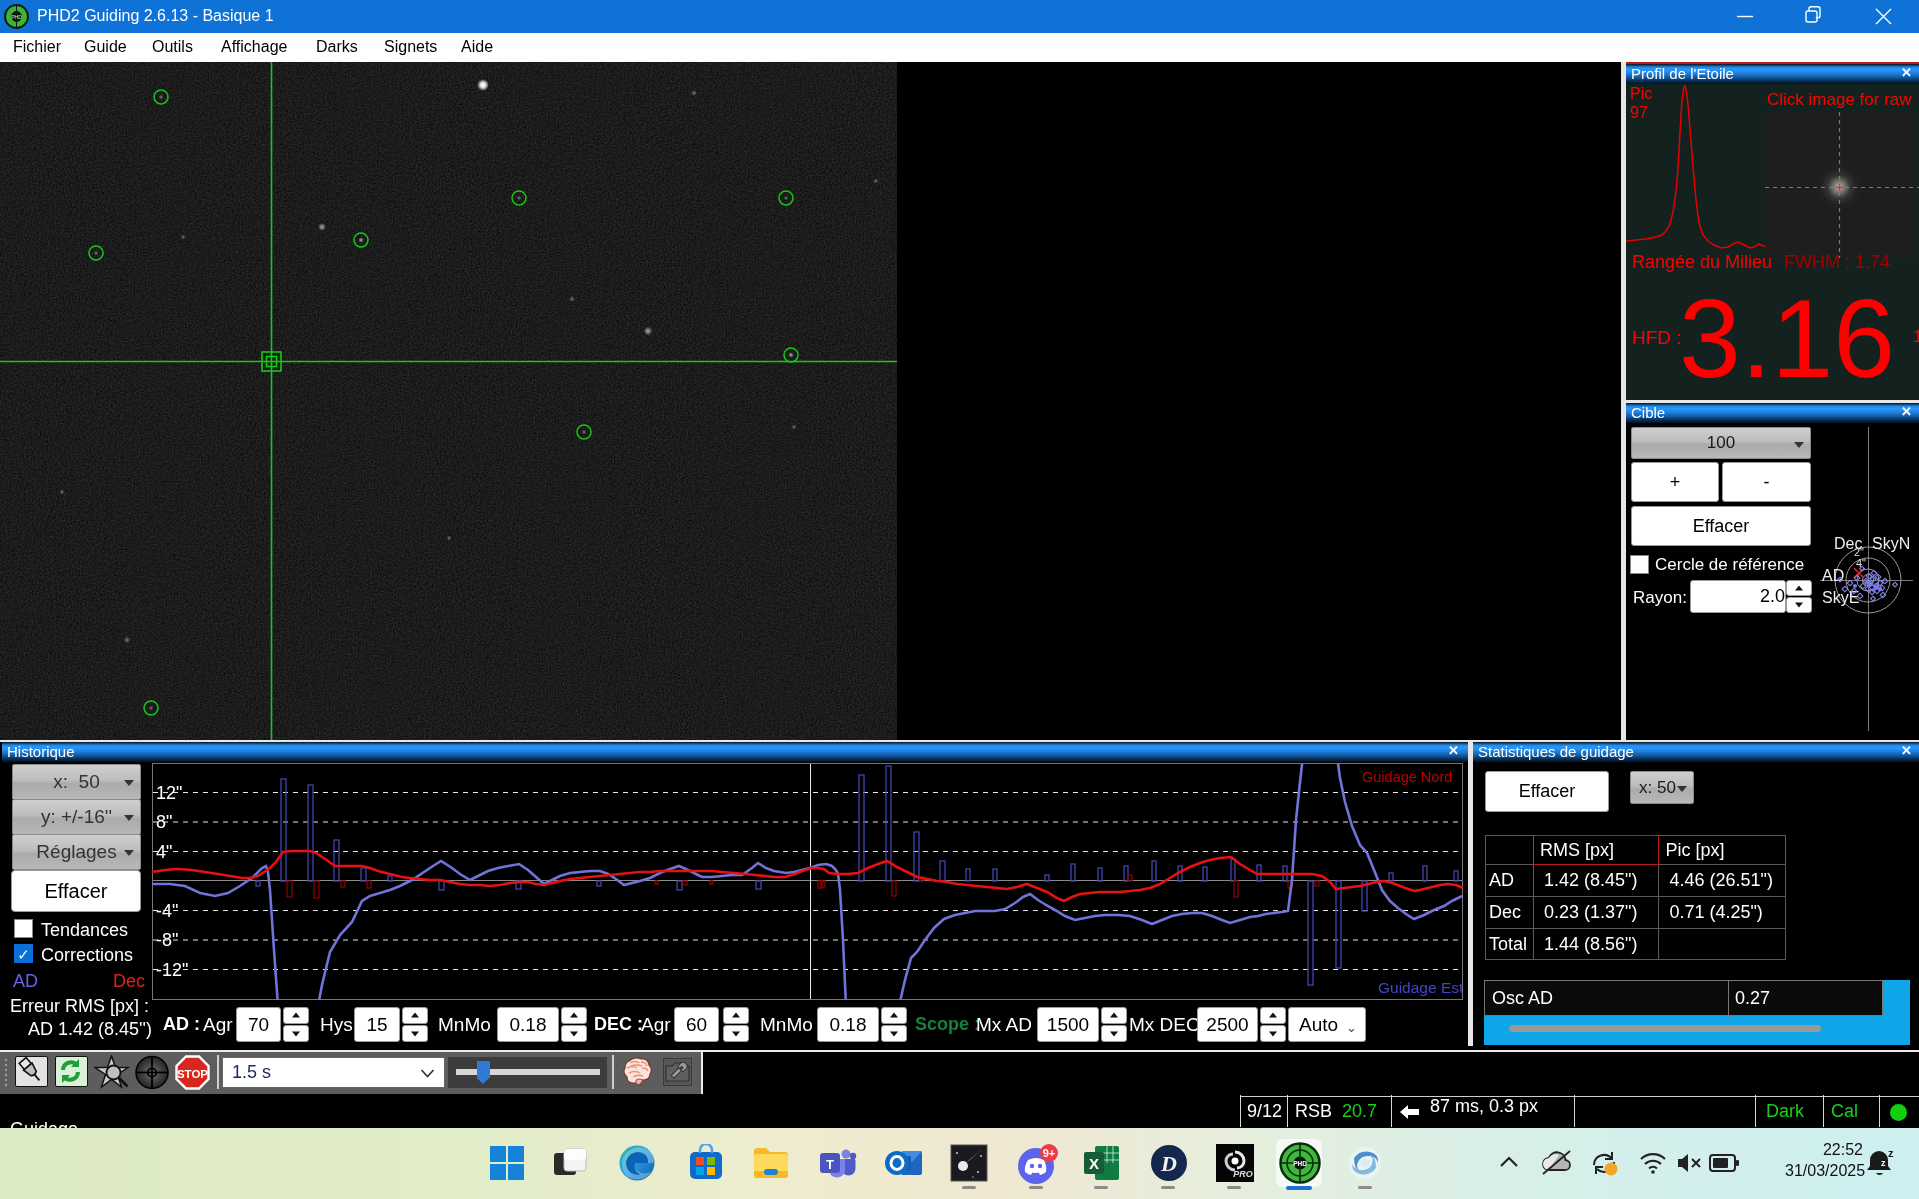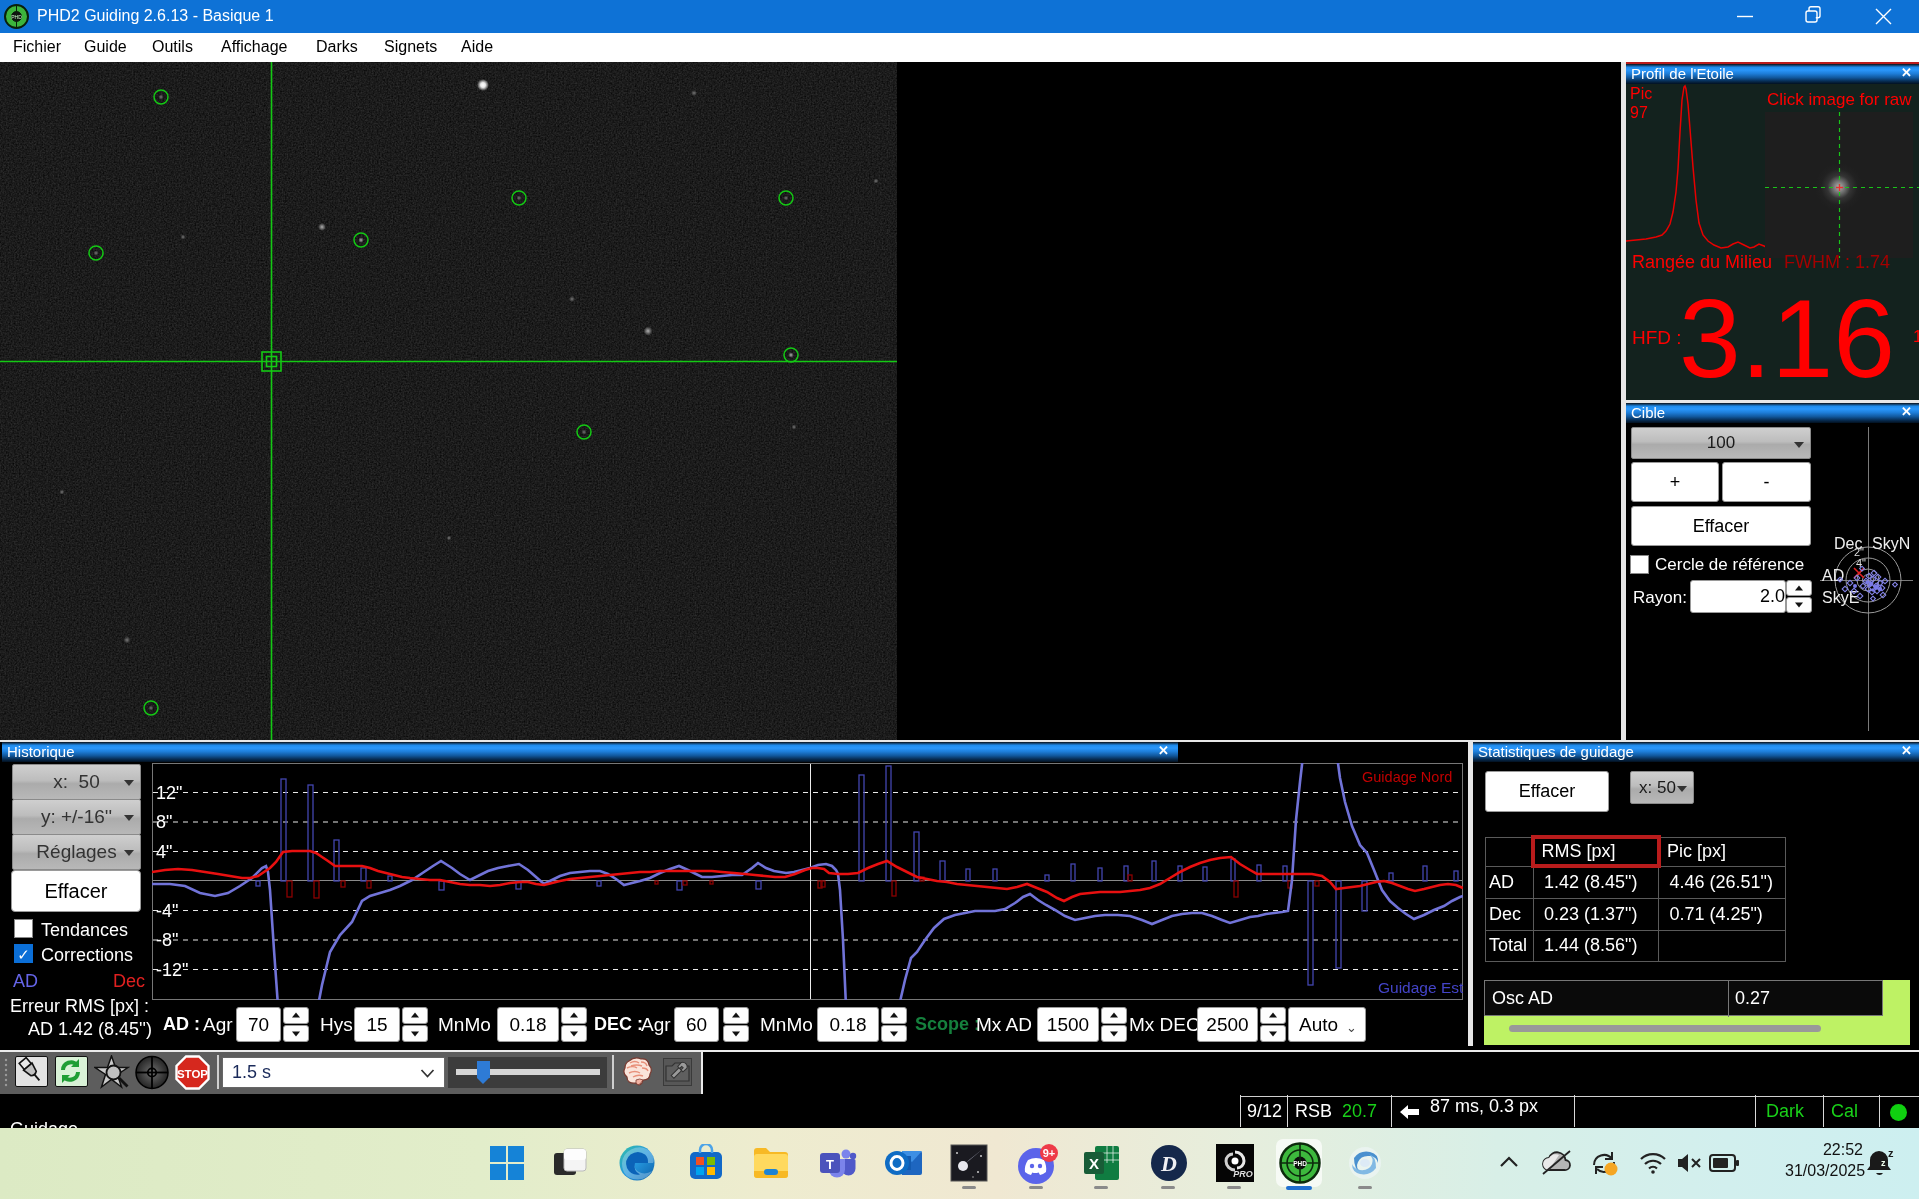--- a/index.html
+++ b/index.html
@@ -241,21 +241,21 @@
           <circle cx="66" cy="166" r="2.6"></circle>
           <circle cx="70" cy="168" r="2.2"></circle>
         <circle cx="57" cy="161" r="1.8"></circle>
           <circle cx="63" cy="169" r="1.8"></circle>
           <circle cx="45" cy="165" r="2"></circle>
       </g>
     </svg>
   </div>
 
   <div class="abs" style="left:0;top:740px;width:1468px;height:306px;background:#000;">
-    <div class="ptitle" style="left:2px;top:2px;width:1176px;">
+    <div class="ptitle" style="left:2px;top:2px;width:1466px;">
         <span class="tt">Historique</span>
         <span class="px" style="right:9px">✕</span>
       </div>
     <div class="gbtn" style="left:12px;top:24px;width:129px;height:36px;font-size:19px;line-height:34px;color:#333;">x:&nbsp; 50<i class="tri"></i></div>
     <div class="gbtn" style="left:12px;top:59px;width:129px;height:36px;font-size:19px;line-height:34px;color:#333;">y: +/-16''<i class="tri"></i></div>
     <div class="gbtn" style="left:12px;top:94px;width:129px;height:36px;font-size:19px;line-height:34px;color:#333;">Réglages<i class="tri"></i></div>
     <div class="wbtn" style="left:11px;top:130px;width:130px;height:42px;font-size:20px;line-height:40px;border-radius:4px;">Effacer</div>
     <div class="cb" style="left:14px;top:179px;"></div>
     <div class="abs" style="left:41px;top:180px;font-size:18px;color:#fff;">Tendances</div>
     <div class="cbc" style="left:14px;top:204px;">✓</div>
@@ -427,41 +427,41 @@
     <div class="ptitle" style="left:0;top:2px;width:446px;">
         <span class="tt">Statistiques de guidage</span>
         <span class="px">✕</span>
       </div>
     <div class="wbtn" style="left:12px;top:31px;width:124px;height:41px;font-size:18px;line-height:39px;">Effacer</div>
     <div class="gbtn" style="left:157px;top:31px;width:64px;height:33px;font-size:17px;line-height:31px;text-align:left;padding-left:8px;">x: 50<i class="tri"></i></div>
     <table style="position:absolute;left:12px;top:95px;width:301px;height:124px;border-collapse:collapse;color:#fff;font-size:18px;">
       <tbody>
           <tr style="height:29px;">
             <td style="border:1px solid #5a5a5a;width:48px;"></td>
-            <td style="border:4px solid #b91c1c;width:126px;padding-left:6px;">RMS [px]</td>
+            <td style="border:1px solid #b91c1c;width:126px;padding-left:6px;">RMS [px]</td>
             <td style="border:1px solid #5a5a5a;width:127px;padding-left:6px;">Pic [px]</td>
           </tr>
       <tr style="height:32px;">
             <td style="border:1px solid #5a5a5a;padding-left:3px;">AD</td>
             <td style="border:1px solid #5a5a5a;padding-left:10px;">1.42 (8.45")</td>
             <td style="border:1px solid #5a5a5a;padding-left:10px;">4.46 (26.51")</td>
           </tr>
       <tr style="height:32px;">
             <td style="border:1px solid #5a5a5a;padding-left:3px;">Dec</td>
             <td style="border:1px solid #5a5a5a;padding-left:10px;">0.23 (1.37")</td>
             <td style="border:1px solid #5a5a5a;padding-left:10px;">0.71 (4.25")</td>
           </tr>
       <tr style="height:31px;">
             <td style="border:1px solid #5a5a5a;padding-left:3px;">Total</td>
             <td style="border:1px solid #5a5a5a;padding-left:10px;">1.44 (8.56")</td>
             <td style="border:1px solid #5a5a5a;"></td>
           </tr>
     </tbody>
       </table>
-    <div class="abs" style="left:11px;top:240px;width:426px;height:65px;background:#bef264;">
+    <div class="abs" style="left:11px;top:240px;width:426px;height:65px;background:#0ea5e9;">
       <div class="abs" style="left:0;top:0;width:399px;height:36px;background:#0a0a0a;border:1px solid #777;color:#fff;font-size:18px;">
         <span style="position:absolute;left:7px;top:7px;">Osc AD</span>
         <span style="position:absolute;left:250px;top:7px;">0.27</span>
         <div class="abs" style="left:243px;top:0;width:1px;height:36px;background:#777;"></div>
       </div>
       <div class="abs" style="left:25px;top:45px;width:312px;height:7px;background:#999;border-radius:4px;"></div>
     </div>
   </div>
   <div class="abs" style="left:0;top:1050px;width:1919px;height:2px;background:#ebebeb;"></div>
 

